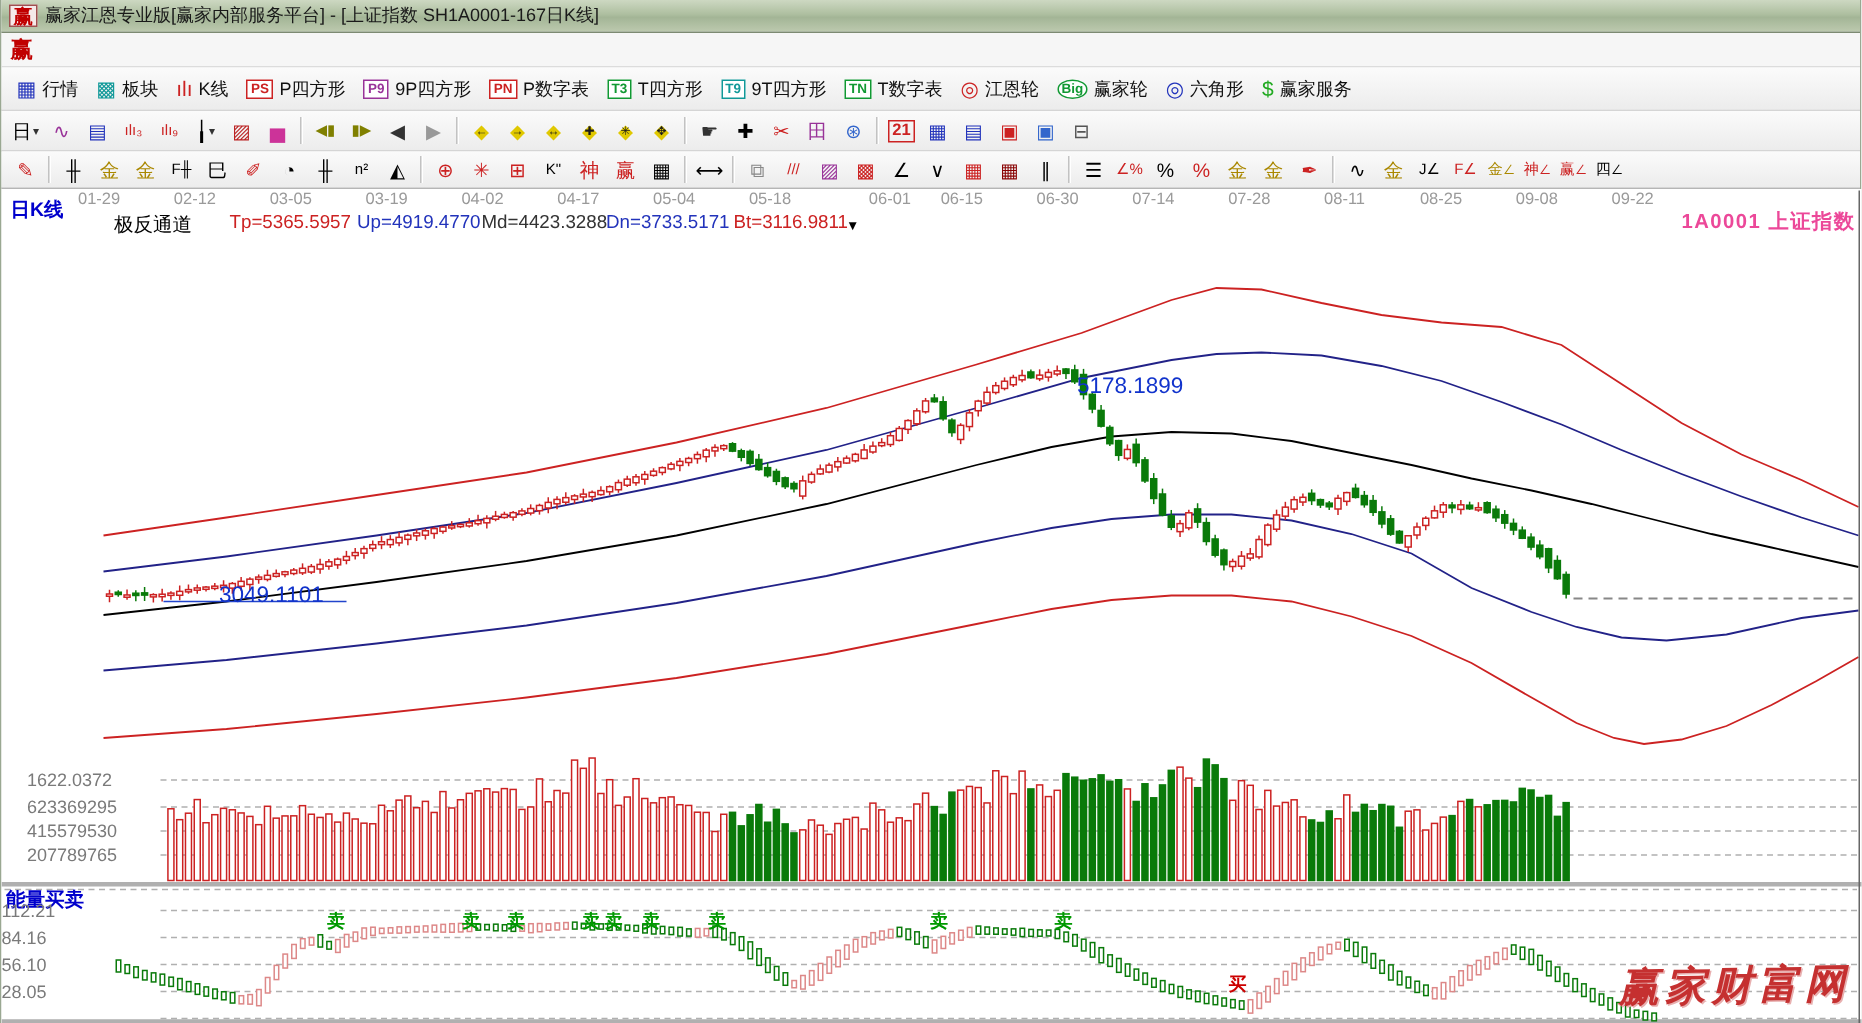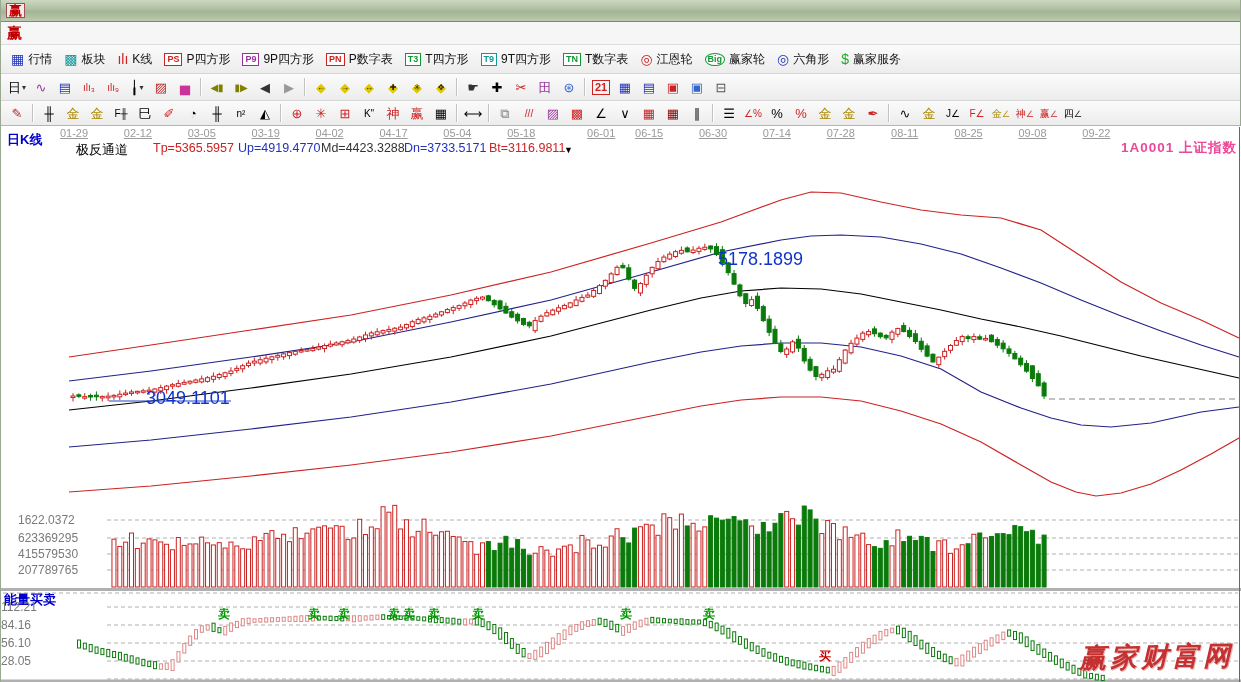--- a/index.html
+++ b/index.html
@@ -28,42 +28,43 @@
   .badge.round { border-radius:50%; }
   .ticon { font-size:14px; line-height:14px; }
   .icell { position:relative; width:24px; height:20px; display:inline-flex; align-items:center; justify-content:center; font-size:13px; line-height:13px; }
   .icell .ov { position:absolute; left:0; right:0; top:4px; text-align:center; font-size:8px; color:#1a1a1a; }
   .icell .dd { font-size:8px; color:#333; margin-left:1px; }
   .tsep { width:2px; height:18px; border-left:1px solid #c2c2c2; border-right:1px solid #ffffff; margin:0 3px; }
 
   
   .chart { position:absolute; left:0; top:126px; width:1241px; height:556px; background:#fff; }
   .chart svg { position:absolute; left:0; top:0; }
-  .date-lbl { position:absolute; top:1px; width:44px; text-align:center; font-size:11px; color:#9a9a9a;text-decoration:underline; }
+  .date-lbl { position:absolute; top:1px; width:44px; text-align:left; font-size:11px; color:#9a9a9a; }
   .period-lbl { position:absolute; left:6px; top:5px; font-size:13px; font-weight:bold; color:#0000cc; }
   .infoline { position:absolute; top:15px; left:0; height:16px; width:700px; }
   .ind-name { position:absolute; left:75px; font-size:13px; color:#000; }
   .iv { position:absolute; font-size:12.5px; }
   .dd-arrow { position:absolute; left:563px; top:4px; font-size:9px; color:#000; }
   .symbol { position:absolute; right:5px; top:13px; font-size:13.5px; font-weight:bold; color:#ec4899; letter-spacing:1px; }
-  .anno { position:absolute; font-size:18px; color:#1133cc; }
+  .anno { position:absolute; font-size:15px; color:#1133cc; }
   .anno.peak { left:717px; top:123px; }
   .anno.start { left:145px; top:262px; }
   .vax { position:absolute; left:0; width:104px; text-align:left; padding-left:17px; font-size:12px; color:#7a7a7a; }
   .eax { position:absolute; left:0; width:100px; text-align:left; font-size:12px; color:#7a7a7a; }
   .energy-title { position:absolute; left:3px; top:465px; font-size:13px; font-weight:bold; color:#0000cc; }
   .watermark { position:absolute; left:1078px; top:513px; font-family:"DejaVu Serif", serif; font-style:italic; font-weight:bold;
     font-size:27px; color:#c53030; letter-spacing:4px; white-space:nowrap; text-shadow:1px 1px 0 #e8b0b0; transform:rotate(-1deg); }
 </style>
 </head>
 <body>
 
 <div class="win">
   <div class="titlebar">
     <span class="app-ico">赢</span>
+    <span class="title-text">赢家江恩专业版[赢家内部服务平台] - [上证指数  SH1A0001-167日K线]</span>
   </div>
 
   <div class="menubar">
     <span class="menu-logo">赢</span>
   </div>
 
   <div class="toolbar t1" id="toolbar1">
       <span class="tbtn">
         <span class="ticon" style="color: rgb(34, 51, 187);">▦</span>
         <span>行情</span>

